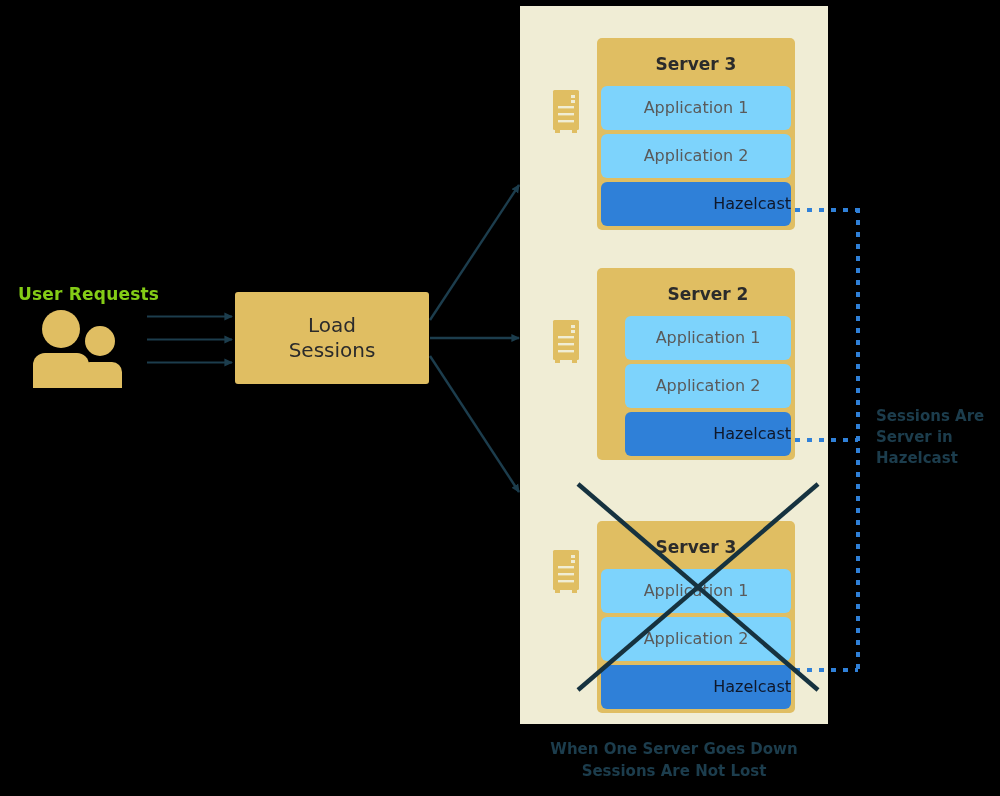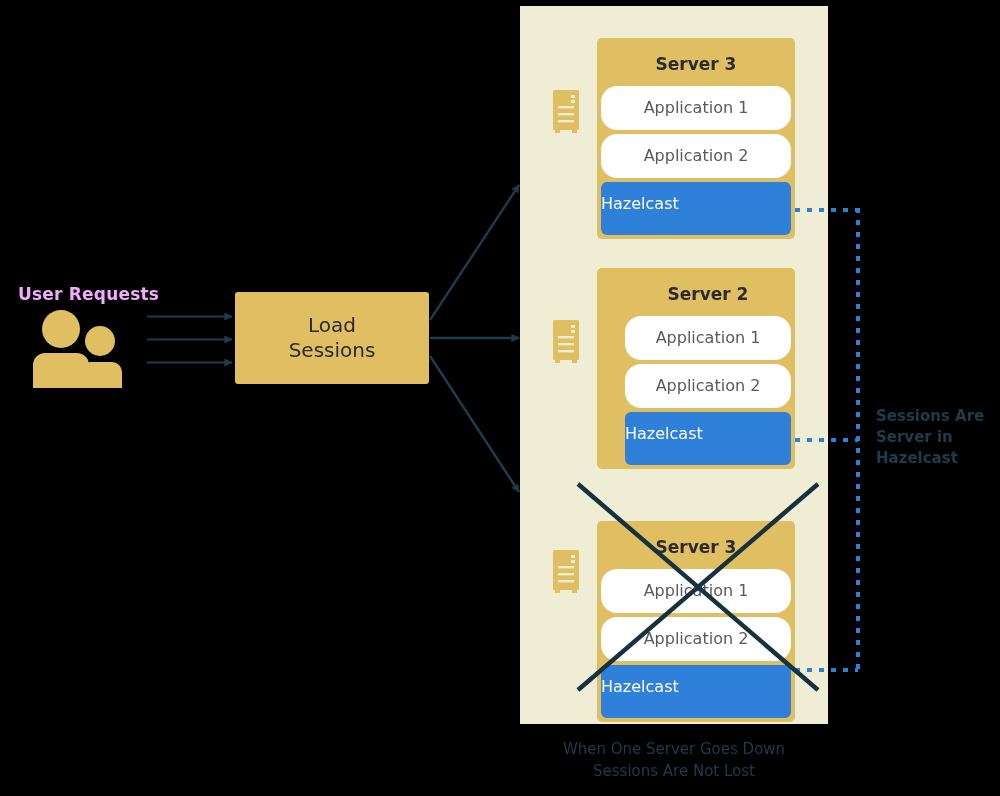--- a/index.html
+++ b/index.html
@@ -42,52 +42,52 @@
     line-height: 44px;
     text-align: center;
     font-size: 17px;
     font-weight: 700;
     color: #2B2B2B;
   }
   .app-row {
     height: 44px;
     line-height: 44px;
     margin-bottom: 4px;
-    background: #ffffff;
-    border-radius: 16px;
+    background: #7dd3fc;
+    border-radius: 6px;
     text-align: center;
     font-size: 16px;
     color: #5A5A5A;
   }
   .hz-row {
-    height: 53px;
+    height: 44px;
     line-height: 44px;
     background: #2F80D8;
     border-radius: 6px;
-    text-align: left;
+    text-align: right;
     font-size: 16px;
-    color: #ffffff;
+    color: #0f172a;
     margin-bottom: 0;
   }
 
   
   .rack-icon {
     position: absolute;
     width: 28px;
     height: 44px;
   }
 
   
   .user-label {
     position: absolute;
     left: 18px;
     top: 284px;
     font-size: 17px;
     font-weight: 700;
-    color: #f0abfc;
+    color: #84cc16;
     letter-spacing: .2px;
   }
   .users-icon {
     position: absolute;
     left: 28px;
     top: 308px;
     width: 100px;
     height: 80px;
   }
 
@@ -132,21 +132,21 @@
   }
 
   
   .bottom-caption {
     position: absolute;
     left: 520px;
     top: 738px;
     width: 308px;
     text-align: center;
     font-size: 15px;
-    font-weight: 400;
+    font-weight: 700;
     line-height: 22px;
     color: #1C3D4D;
   }
 </style>
 </head>
 <body>
 
 <div id="canvas">
 
   <div class="cluster-panel"></div>

